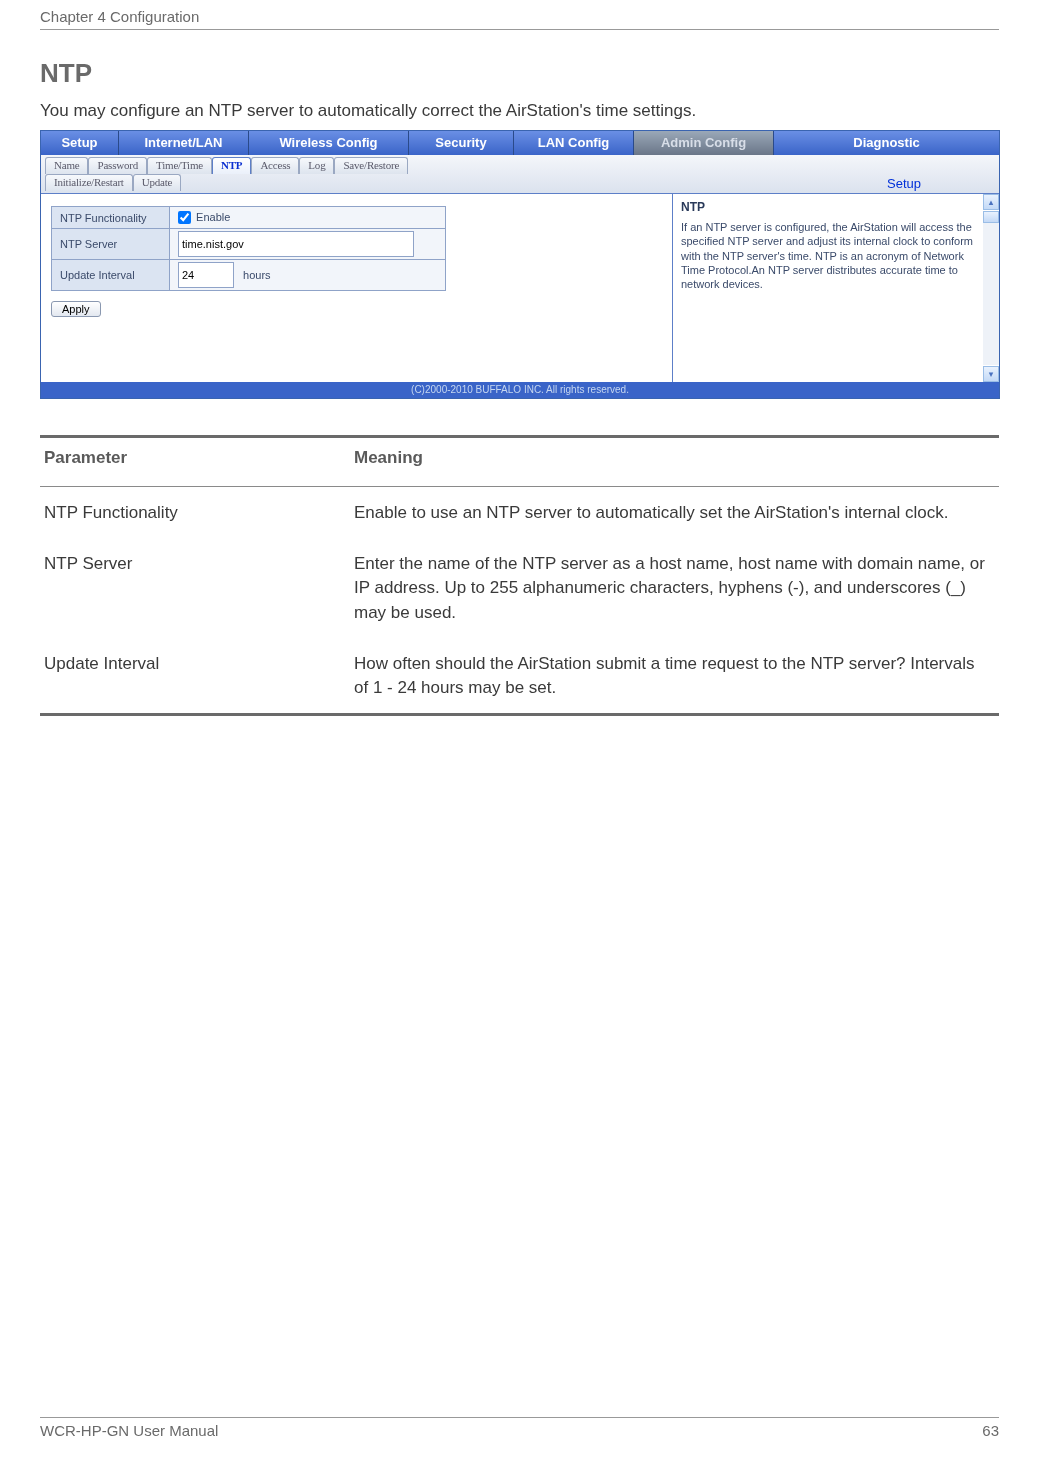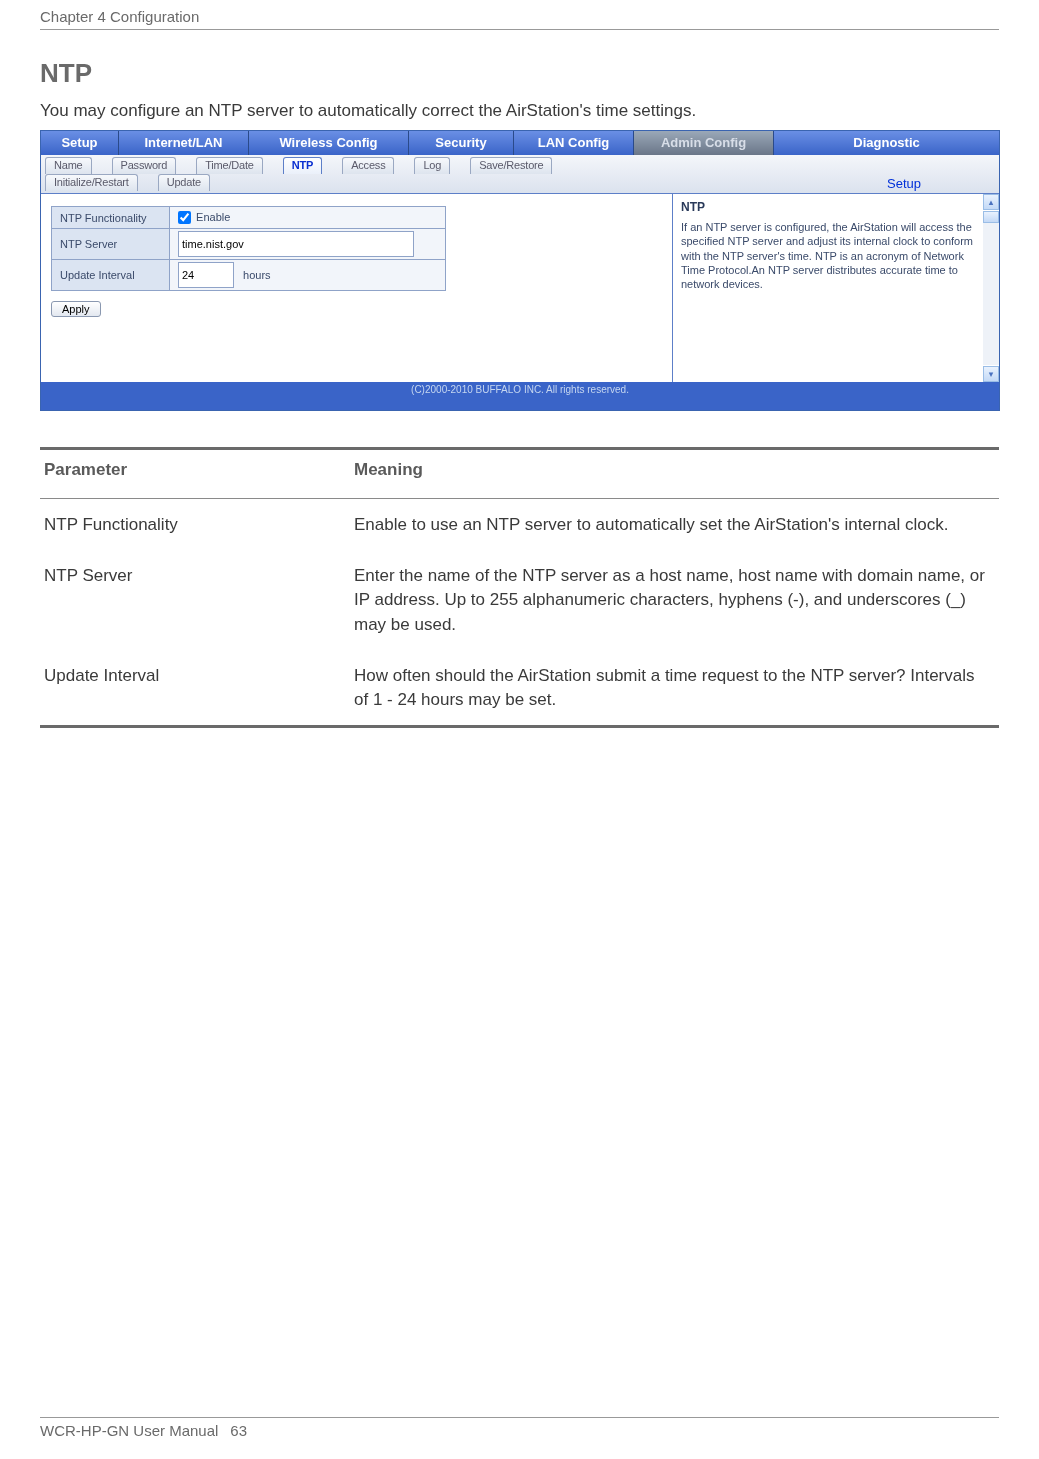--- a/index.html
+++ b/index.html
@@ -68,21 +68,22 @@
 
   .sub-row-wrap {
     background: linear-gradient(#f4f6fa,#dbe2ee);
     padding: 2px 4px 2px 4px;
     position: relative;
     border-bottom: 1px solid #5d7fc8;
   }
   .sub-row {
     display: flex;
     flex-wrap: wrap;
-    gap: 20px;
+    gap: 0;
+    font-family: Liberation Serif, serif;
   }
   .subtab {
     font-size: 11px;
     color: #5a5a6a;
     background: linear-gradient(#f7f9fc,#dde4ee);
     border: 1px solid #9aa8c2;
     border-bottom: none;
     border-radius: 3px 3px 0 0;
     padding: 1px 8px 0 8px;
     height: 17px;
@@ -211,21 +212,21 @@
     bottom: 17px;
     width: 16px;
     background: #eef2f8;
   }
 
   .copyright-bar {
     background: #3a64c8;
     color: #c5d6f0;
     font-size: 10px;
     text-align: center;
-    height: 28px;
+    height: 16px;
     line-height: 16px;
   }
 
   
   .param-table {
     width: 100%;
     border-collapse: collapse;
     margin-top: 4px;
   }
   .param-table thead tr {
@@ -252,20 +253,21 @@
   }
 
   .footer {
     position: absolute;
     bottom: 20px;
     left: 40px;
     right: 40px;
     border-top: 1px solid #999;
     padding-top: 4px;
     display: flex;
+    justify-content: space-between;
     font-size: 15px;
     color: #6a6a6a;
     gap: 12px;
   }
 </style>
 </head>
 <body>
 
 <div class="page">
   <div class="header-line">Chapter 4  Configuration</div>
@@ -281,21 +283,21 @@
       <div class="tab security">Security</div>
       <div class="tab lan">LAN Config</div>
       <div class="tab admin">Admin Config</div>
       <div class="tab diag">Diagnostic</div>
     </div>
 
     <div class="sub-row-wrap">
       <div class="sub-row">
         <div class="subtab">Name</div>
         <div class="subtab">Password</div>
-        <div class="subtab">Time/Date</div>
+        <div class="subtab">Time/Time</div>
         <div class="subtab active">NTP</div>
         <div class="subtab">Access</div>
         <div class="subtab">Log</div>
         <div class="subtab">Save/Restore</div>
       </div>
       <div class="sub-row">
         <div class="subtab">Initialize/Restart</div>
         <div class="subtab">Update</div>
       </div>
       <a class="logout">Setup</a>

